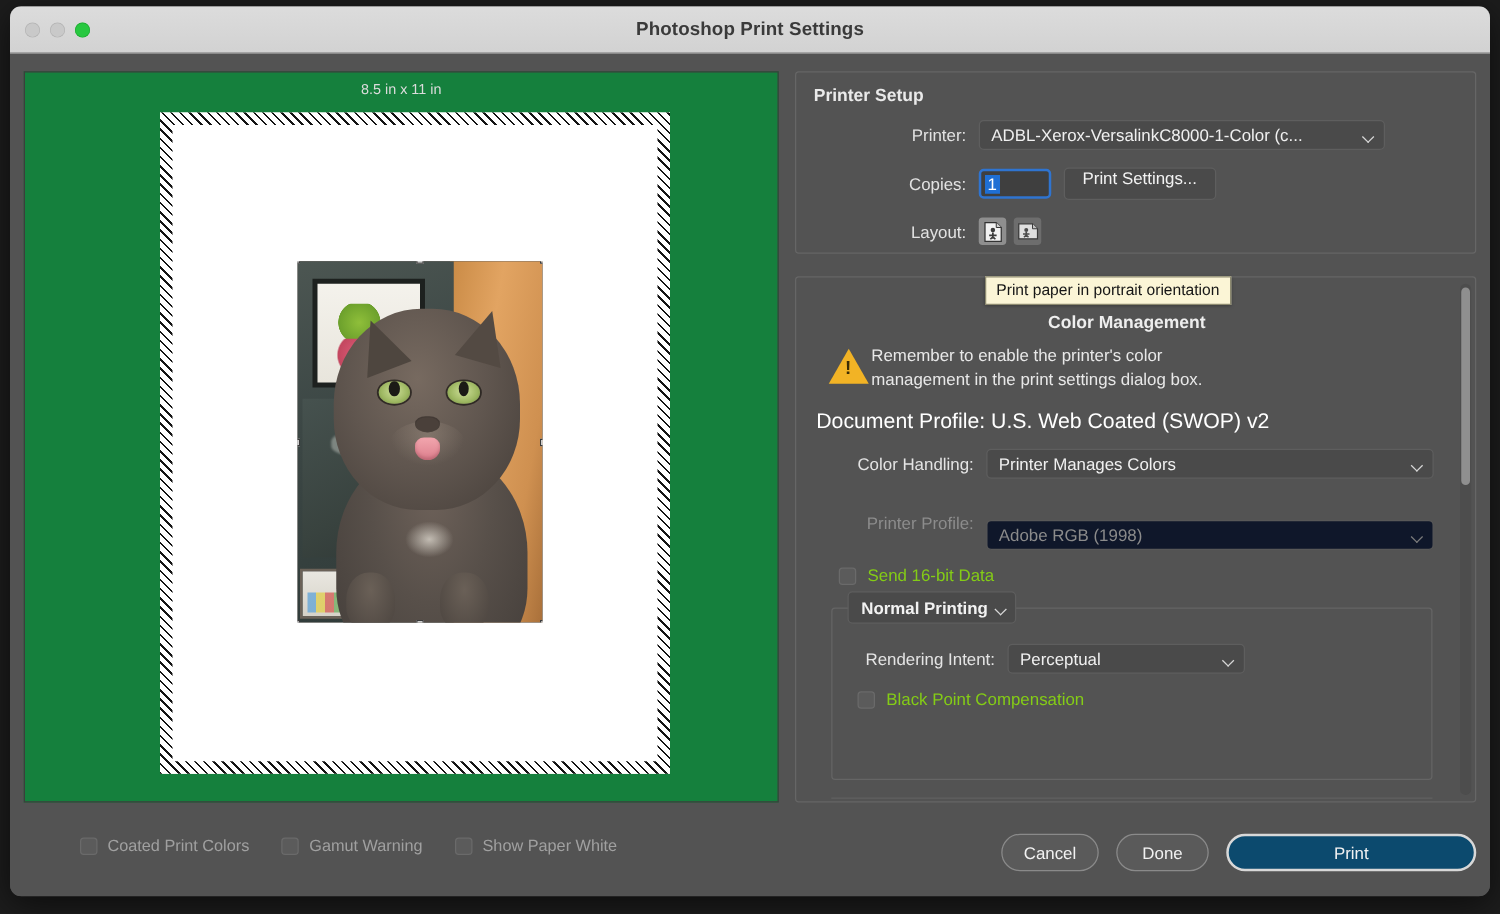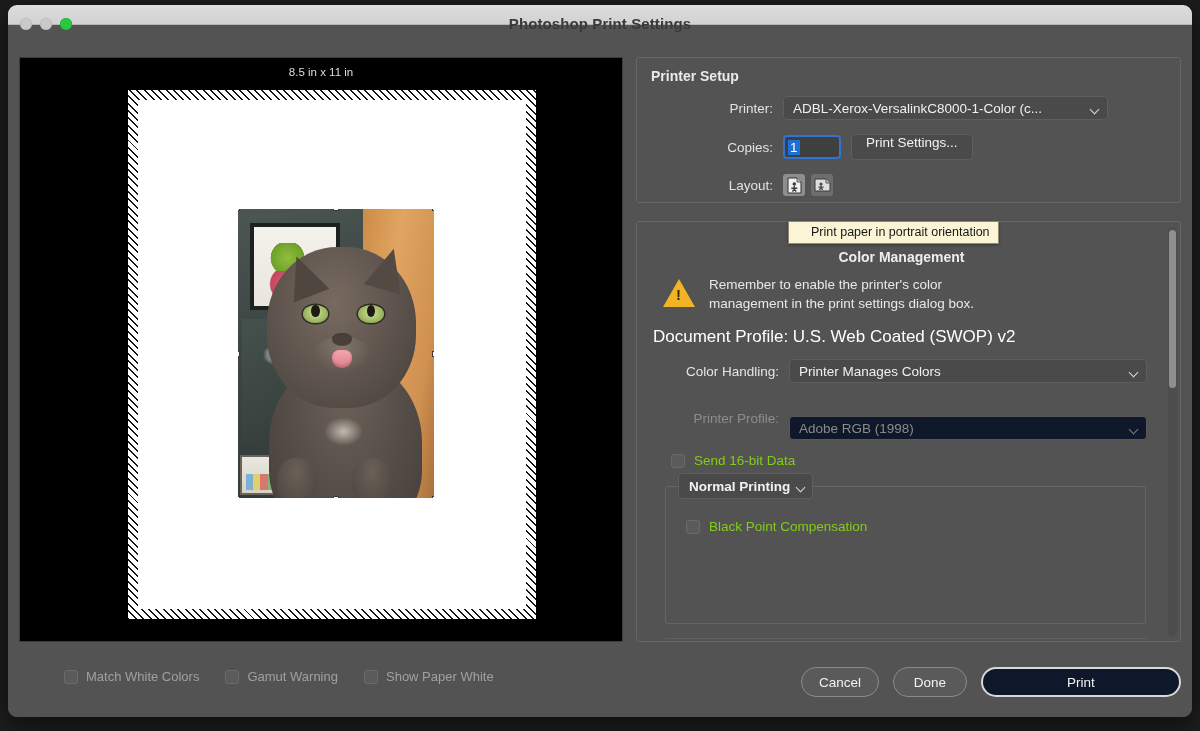--- a/index.html
+++ b/index.html
@@ -19,21 +19,21 @@
     width: 1184px; height: 712px;
     background: #535353;
     border-radius: 9px;
     overflow: hidden;
     box-shadow: 0 6px 28px rgba(0,0,0,.6);
   }
 
   
   #titlebar {
     position: relative;
-    height: 20px;
+    height: 38px;
     background: linear-gradient(#dcdcdc, #d2d2d2);
     border-bottom: 1px solid #b6b6b6;
     padding-left: 36px;
   }
   .traffic {
     position: absolute; top: 13px;
     width: 12px; height: 12px; border-radius: 50%;
   }
   .traffic.close   { left: 12px;  background: #c9c9c9; box-shadow: inset 0 0 0 .5px #b2b2b2; }
   .traffic.min     { left: 32px;  background: #c9c9c9; box-shadow: inset 0 0 0 .5px #b2b2b2; }
@@ -50,21 +50,21 @@
     position: absolute;
     top: 38px; left: 0; right: 0; bottom: 0;
     background: #535353;
   }
 
   
   #preview-pane {
     position: absolute;
     left: 11px; top: 14px;
     width: 604px; height: 585px;
-    background: #000000;
+    background: #15803d;
     border: 1px solid #3d3d3d;
   }
   #page-size-label {
     position: absolute; left: 0; right: 0; top: 8px;
     text-align: center;
     font-size: 11.5px; color: #dcdcdc;
   }
   
   #paper {
     position: absolute;
@@ -340,21 +340,21 @@
   .layout-btn.idle   { background: #6d6d6d; }
 
   
   #tooltip {
     position: absolute;
     left: 152px; top: 164px;
     background: #fbf5d6;
     border: 1px solid #8d8a70;
     color: #161616;
     font-size: 12.5px;
-    padding: 3px 8px 4px 22px;
+    padding: 3px 8px 4px 8px;
     white-space: nowrap;
     z-index: 40;
     box-shadow: 0 1px 3px rgba(0,0,0,.35);
   }
 
   
   #cm-panel {
     position: absolute;
     left: 0; top: 164px;
     width: 545px; height: 421px;
@@ -373,21 +373,21 @@
     font-size: 14px; font-weight: bold; color: #eeeeee; flex-direction: column;
   }
   .chev {
     width: 9px; height: 9px;
     border-left: 1.7px solid #cfcfcf;
     border-bottom: 1.7px solid #cfcfcf;
     transform: rotate(-45deg);
     margin-top: -4px;
   }
   #warn-row {
-    display: flex; gap: 14px;
+    display: flex; gap: 2px;
     margin: 10px 0 0 12px;
   }
   .warn-tri {
     width: 0; height: 0; position: relative; flex: none;
     border-left: 16px solid transparent;
     border-right: 16px solid transparent;
     border-bottom: 28px solid #f2b325;
     margin-top: 4px;
   }
   .warn-tri::after {
@@ -482,21 +482,21 @@
   .pill {
     height: 30px;
     border-radius: 15px;
     display: flex; align-items: center; justify-content: center;
     font-size: 13.5px; color: #f2f2f2;
     border: 1px solid #8a8a8a;
     background: #5a5a5a;
   }
   #cancel-btn { width: 78px; }
   #done-btn   { width: 74px; }
-  #print-btn  { width: 200px; border: 2px solid #d8d8d8; background: #0f172a; }
+  #print-btn  { width: 200px; border: 2px solid #d8d8d8; background: #0c4a6e; }
 </style>
 </head>
 <body>
 
 <div id="window">
 
   <div id="titlebar">
     <div class="traffic close"></div>
     <div class="traffic min"></div>
     <div class="traffic zoom"></div>
@@ -549,21 +549,21 @@
             <div class="handle h-br"></div>
           </div>
 
         </div>
       </div>
     </div>
 
     <div id="proof-row">
       <div class="chk-item">
         <div class="chk-box"></div>
-        <span class="chk-label">Match White Colors</span>
+        <span class="chk-label">Coated Print Colors</span>
       </div>
       <div class="chk-item">
         <div class="chk-box"></div>
         <span class="chk-label">Gamut Warning</span>
       </div>
       <div class="chk-item">
         <div class="chk-box"></div>
         <span class="chk-label">Show Paper White</span>
       </div>
     </div>
@@ -647,20 +647,26 @@
           <div class="cb-row">
             <div class="cb-box"></div>
             <span class="cb-label">Send 16-bit Data</span>
           </div>
 
           <div id="printing-group">
             <div id="printing-legend">
               <span>Normal Printing</span>
             </div>
 
+            <div class="cm-row" id="rendering-row">
+              <span class="ri-label">Rendering Intent:</span>
+              <div id="rendering-select" class="select">
+                <span>Perceptual</span>
+              </div>
+            </div>
 
             <div class="cb-row">
               <div class="cb-box"></div>
               <span class="cb-label">Black Point Compensation</span>
             </div>
           </div>
 
           <div id="cm-divider"></div>
 
           <div class="section-head" id="description-head">

